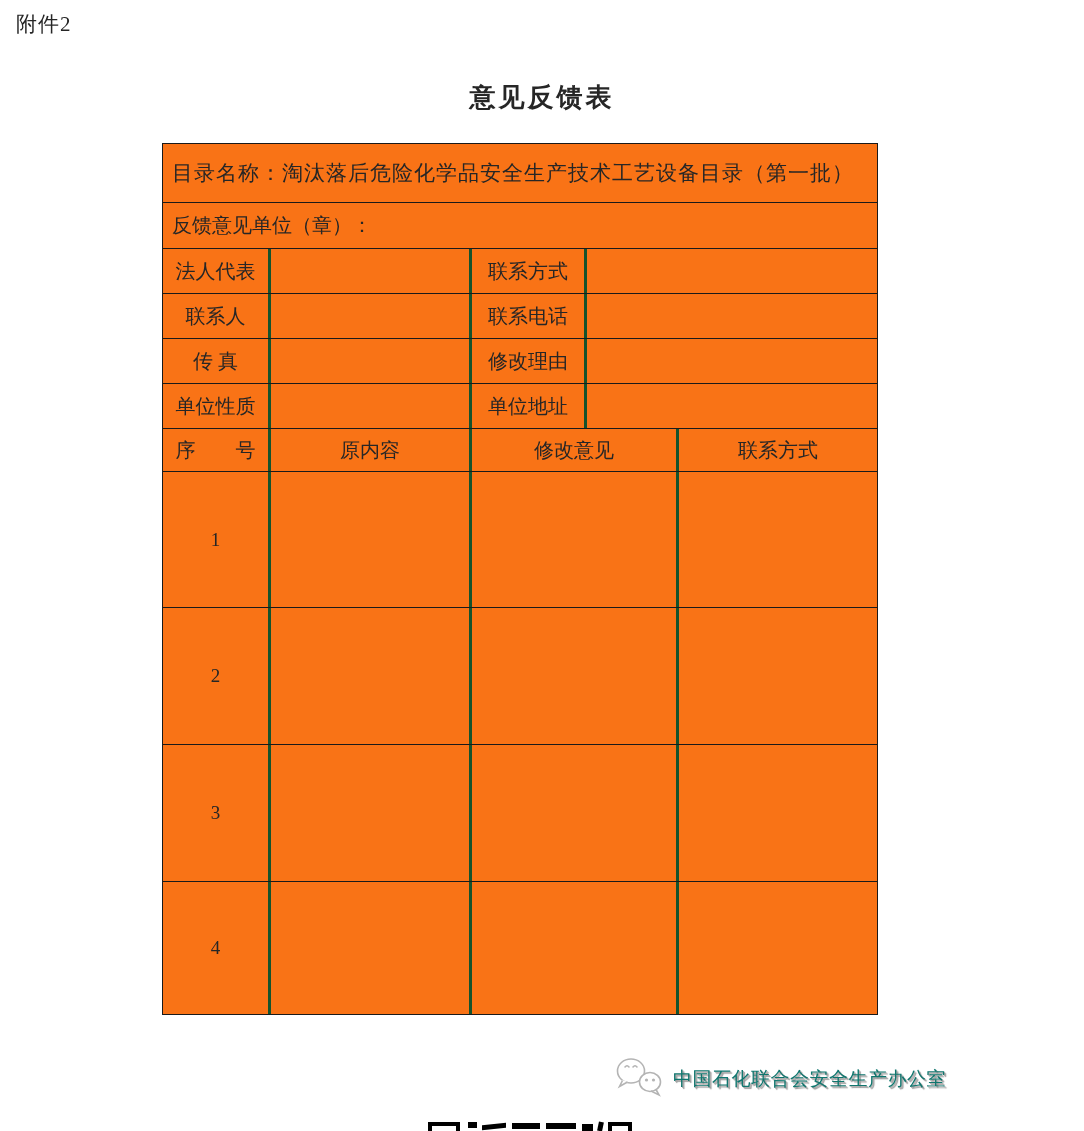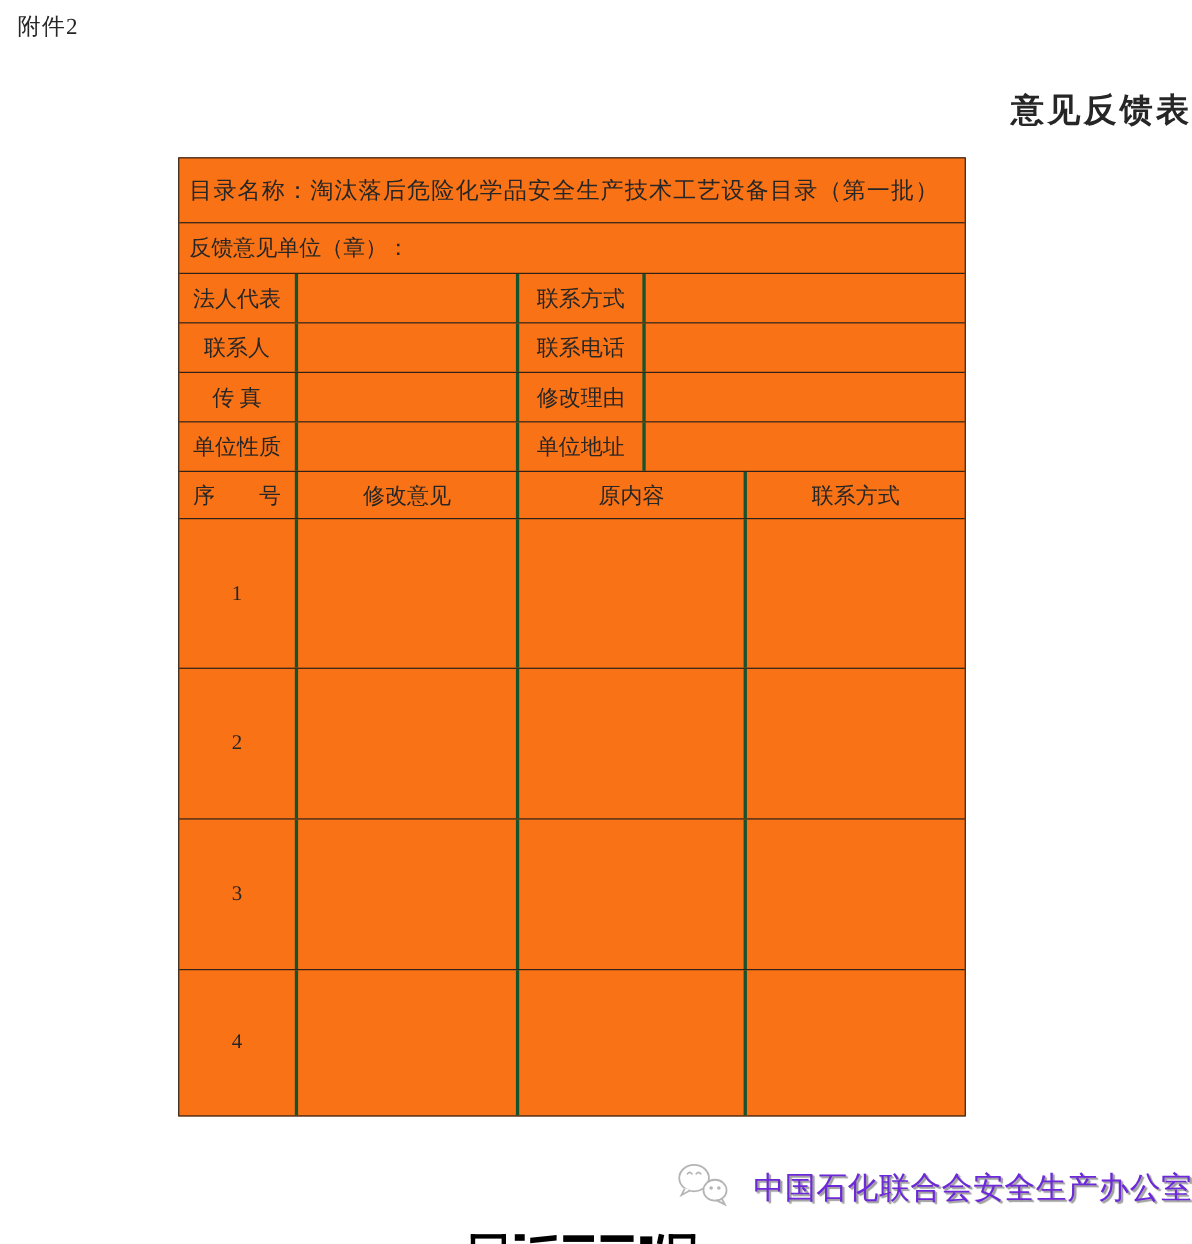--- a/index.html
+++ b/index.html
@@ -12,21 +12,21 @@
     color:#262626;
   }
 
   .attachment-label{
     position:absolute; left:16px; top:10px;
     font-size:21px; letter-spacing:1px;
   }
 
   .doc-title{
     position:absolute; left:0; top:80px; width:100%;
-    text-align:right; font-size:30px; font-weight:bold; letter-spacing:3px;
+    text-align:center; font-size:26px; font-weight:bold; letter-spacing:3px;
   }
 
   
   .ftable{
     position:absolute; left:162px; top:143px; width:716px;
     border:1px solid #1a1a1a;
     background:#f97316;
   }
   .frow{ display:grid; border-bottom:1px solid #1a1a1a; }
   .frow:last-child{ border-bottom:none; }
@@ -46,25 +46,24 @@
   .h43{ height:43px; } .h136{ height:136px; } .h137{ height:137px; } .h132{ height:132px; }
   .catalog-text{ font-size:21px; letter-spacing:1px; white-space:nowrap; }
   .num-text{ font-size:19px; }
 
   
   .footer{
     position:absolute; left:614px; top:1057px;
     display:flex; align-items:center; gap:5px;
   }
   .footer .wm-text{
-    font-size:28px; letter-spacing:0.5px; white-space:nowrap;
-    color:#6d28d9;
+    font-size:19px; letter-spacing:0.5px; white-space:nowrap;
+    color:#0f766e;
     text-shadow:2px 2px 1px #9c9c9c, 1px 1px 0 #b5b5b5;
     font-family:"Liberation Sans","DejaVu Sans",sans-serif;
-    margin-left:12px;
   }
   .wechat-icon{ flex:0 0 auto; }
 
   
   .cutoff{
     position:absolute; left:428px; top:1122px; height:9px; width:210px;
     display:flex; align-items:flex-start;
   }
   .cutoff .shape{ position:absolute; background:#000; }
   .cutoff .hollow{
@@ -116,22 +115,22 @@
 
   <div class="frow contact h45">
     <div class="cell ctr">单位性质</div>
     <div class="cell"></div>
     <div class="cell ctr">单位地址</div>
     <div class="cell"></div>
   </div>
 
   <div class="frow main h43">
     <div class="cell ctr">序　　号</div>
+    <div class="cell ctr">原内容</div>
     <div class="cell ctr">修改意见</div>
-    <div class="cell ctr">原内容</div>
     <div class="cell ctr">联系方式</div>
   </div>
 
   <div class="frow main h136">
     <div class="cell ctr num-text">1</div>
     <div class="cell"></div>
     <div class="cell"></div>
     <div class="cell"></div>
   </div>
 

